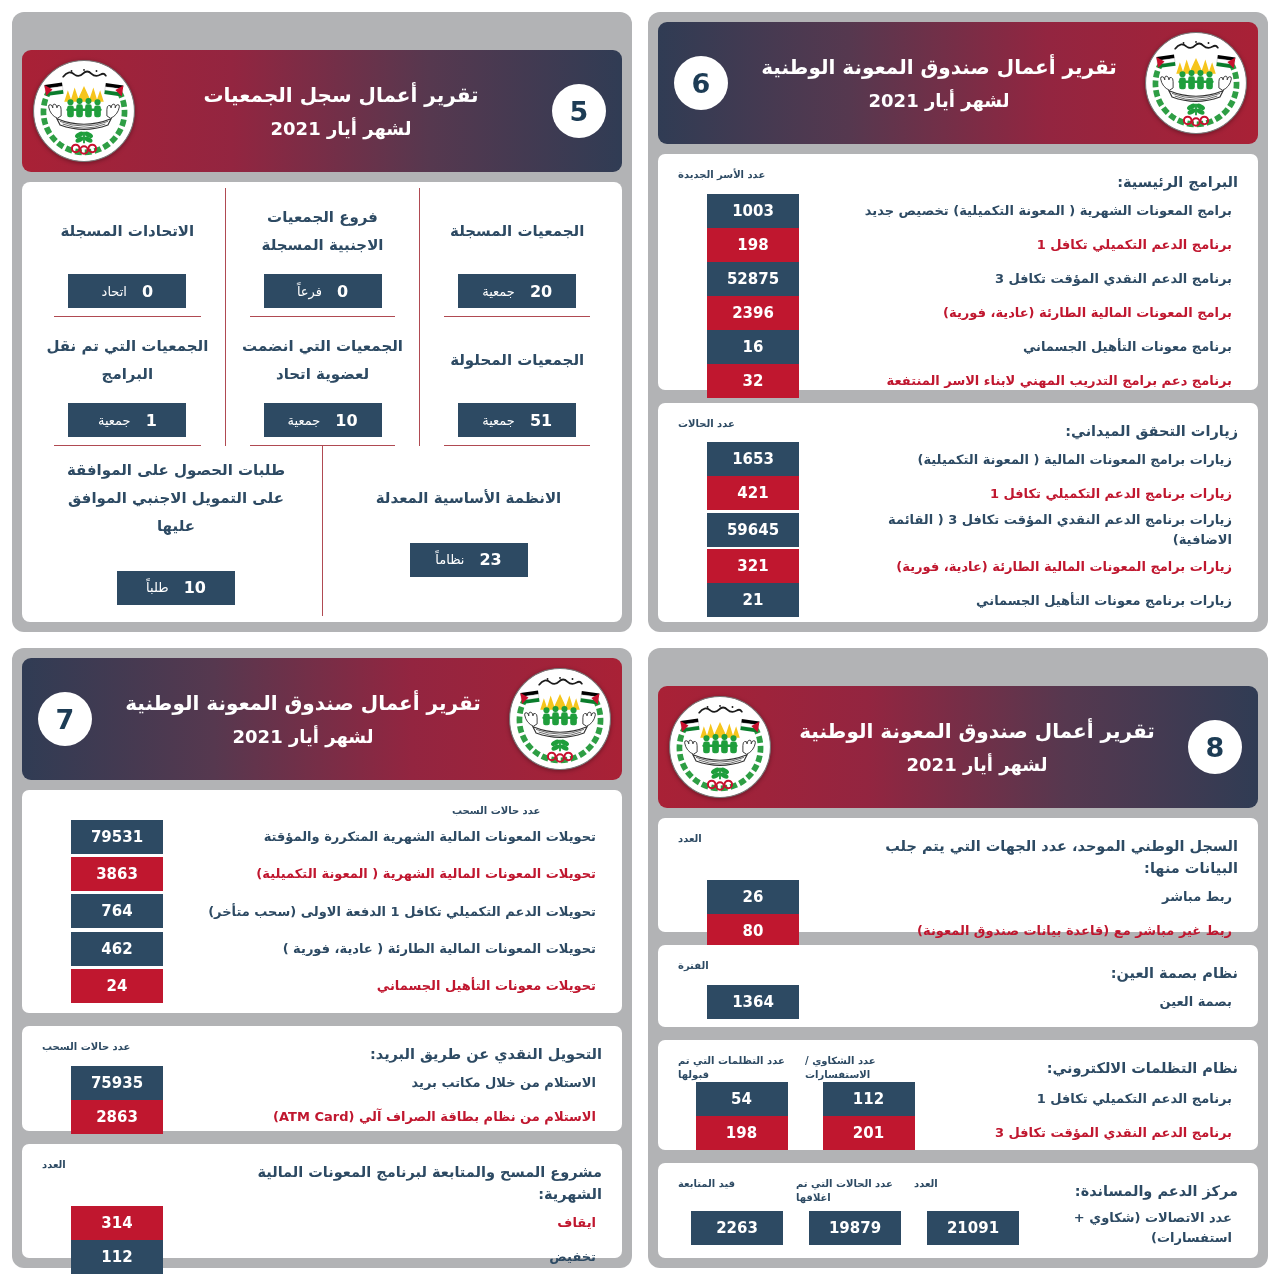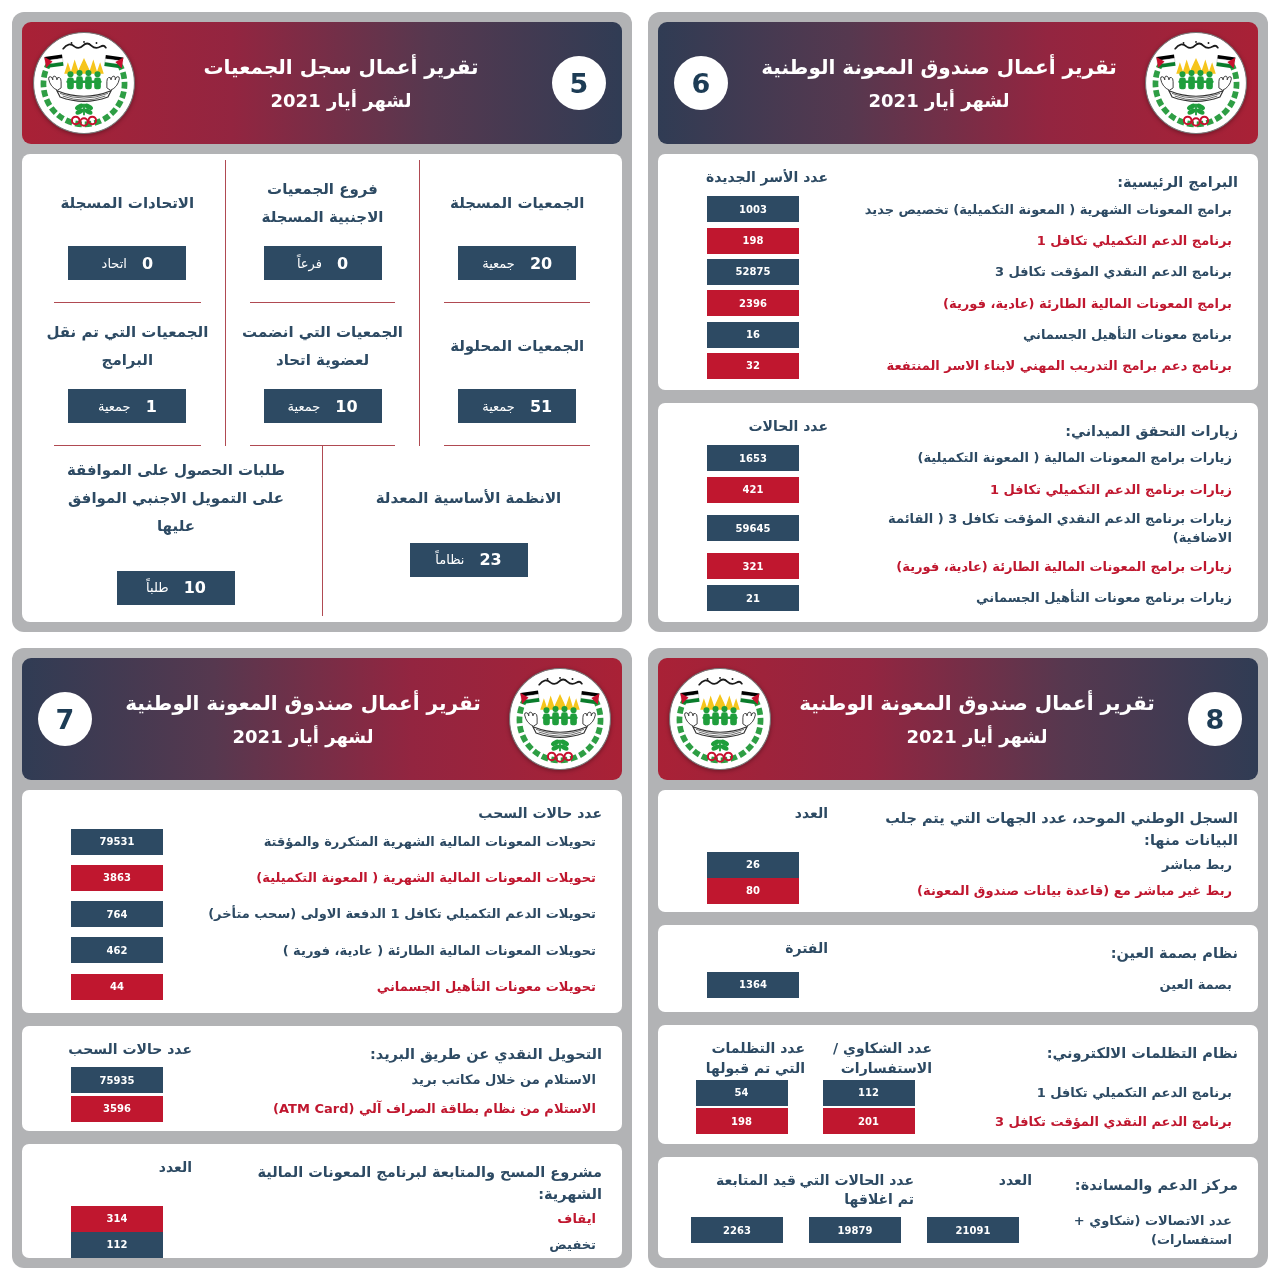--- a/index.html
+++ b/index.html
@@ -12,21 +12,21 @@
     --number-text:#1d3c55; --title-text:#ffffff;
     --grad-a: linear-gradient(90deg,#a92136 0%,#932540 35%,#56384f 68%,#303c54 100%);
     --grad-b: linear-gradient(90deg,#303c54 0%,#56384f 32%,#932540 65%,#a92136 100%);
   }
 
   .canvas{ display:grid; grid-template-columns:620px 620px; grid-template-rows:620px 620px; gap:16px; padding:12px; }
   .quad{ background:var(--quadrant-bg); border-radius:12px; padding:10px; display:flex; flex-direction:column; direction:ltr; }
 
   
   .hdr{ height:122px; border-radius:9px; display:flex; align-items:center; flex:none; }
-  .hdr-a{ background:var(--grad-a); }
+  .hdr-a{ background:var(--grad-a);margin-top:28px; }
   .hdr-b{ background:var(--grad-b); }
   .logo{ width:104px; height:104px; margin:0 10px; flex:none; filter:drop-shadow(0 1px 2px rgba(0,0,0,.35)); }
   .titles{ flex:1; text-align:center; color:var(--title-text); direction:rtl; }
   .t1{ font-size:20px; font-weight:bold; }
   .t2{ font-size:18px; font-weight:bold; margin-top:11px; }
   .numcircle{ width:54px; height:54px; border-radius:50%; background:#fff; color:var(--number-text);
     font-size:27px; font-weight:bold; display:flex; align-items:center; justify-content:center; margin:0 16px; flex:none; }
 
   
   .content{ flex:1; display:flex; flex-direction:column; gap:13px; margin-top:10px; direction:rtl; min-height:0; }
@@ -46,28 +46,28 @@
   .p5bottom{ height:170px; display:grid; grid-template-columns:1fr 1fr; }
   .bcell{ display:flex; flex-direction:column; align-items:center; justify-content:center; gap:16px; padding:0 26px; }
   .bcell.vl{ border-inline-end:1.5px solid var(--divider); }
   .bcell .lbl{ min-height:0; max-width:260px; }
 
   
   .card{ background:var(--card-bg); border-radius:7px; padding:10px 20px 8px; display:flex; flex-direction:column; min-height:0; }
   .sec-head{ display:flex; align-items:flex-start; flex:none; }
   .sec-title{ flex:1; font-size:14.5px; font-weight:bold; color:var(--navy); padding-top:8px; line-height:1.5; }
   .cols{ display:flex; flex:none; }
-  .col-h{ width:var(--colw); text-align:right; font-size:14px; font-weight:bold; color:var(--navy); line-height:1.4; padding-top:4px; }
+  .col-h{ width:var(--colw); text-align:left; font-size:10px; font-weight:bold; color:var(--navy); line-height:1.4; padding-top:4px; }
   .rows{ flex:1; display:flex; flex-direction:column; justify-content:space-around; }
   .srow{ display:flex; align-items:center; }
   .rlabel{ flex:1; font-size:13px; font-weight:600; line-height:1.5; color:var(--navy); padding-inline-start:6px; }
   .rlabel.red{ color:var(--red); }
   .vals{ display:flex; flex:none; }
   .vslot{ width:var(--colw); display:flex; justify-content:center; }
-  .vbox{ width:92px; height:26px; background:var(--navy); color:#fff; font-size:10px; font-weight:bold;
+  .vbox{ width:92px; height:34px; background:var(--navy); color:#fff; font-size:15px; font-weight:bold;
         display:flex; align-items:center; justify-content:center; }
   .vbox.red{ background:var(--red); }
   .c1{ --colw:150px; } .c2{ --colw:127px; } .c3{ --colw:118px; }
 </style>
 </head>
 <body>
 
 <svg width="0" height="0" style="position:absolute" aria-hidden="true">
   <symbol id="emblem" viewBox="0 0 100 100">
     <circle cx="50" cy="50" r="48.5" fill="#fff" stroke="#777" stroke-width="1"></circle>
@@ -369,21 +369,21 @@
             <div class="vals c1">
                 <div class="vslot">
                   <div class="vbox navy">462</div>
                 </div>
               </div>
           </div>
           <div class="srow">
             <div class="rlabel red">تحويلات معونات التأهيل الجسماني</div>
             <div class="vals c1">
                 <div class="vslot">
-                  <div class="vbox red">44</div>
+                  <div class="vbox red">24</div>
                 </div>
               </div>
           </div>
         </div>
       </div>
       <div class="card" style="flex:1">
         <div class="sec-head">
           <div class="sec-title">التحويل النقدي عن طريق البريد:</div>
           <div class="cols c1">
               <div class="col-h">عدد حالات السحب</div>
@@ -395,21 +395,21 @@
             <div class="vals c1">
                 <div class="vslot">
                   <div class="vbox navy">75935</div>
                 </div>
               </div>
           </div>
           <div class="srow">
             <div class="rlabel red">الاستلام من نظام بطاقة الصراف آلي (ATM Card)</div>
             <div class="vals c1">
                 <div class="vslot">
-                  <div class="vbox red">3596</div>
+                  <div class="vbox red">2863</div>
                 </div>
               </div>
           </div>
         </div>
       </div>
       <div class="card" style="flex:1.1">
         <div class="sec-head">
           <div class="sec-title">مشروع المسح والمتابعة لبرنامج المعونات المالية الشهرية:</div>
           <div class="cols c1">
               <div class="col-h">العدد</div>

